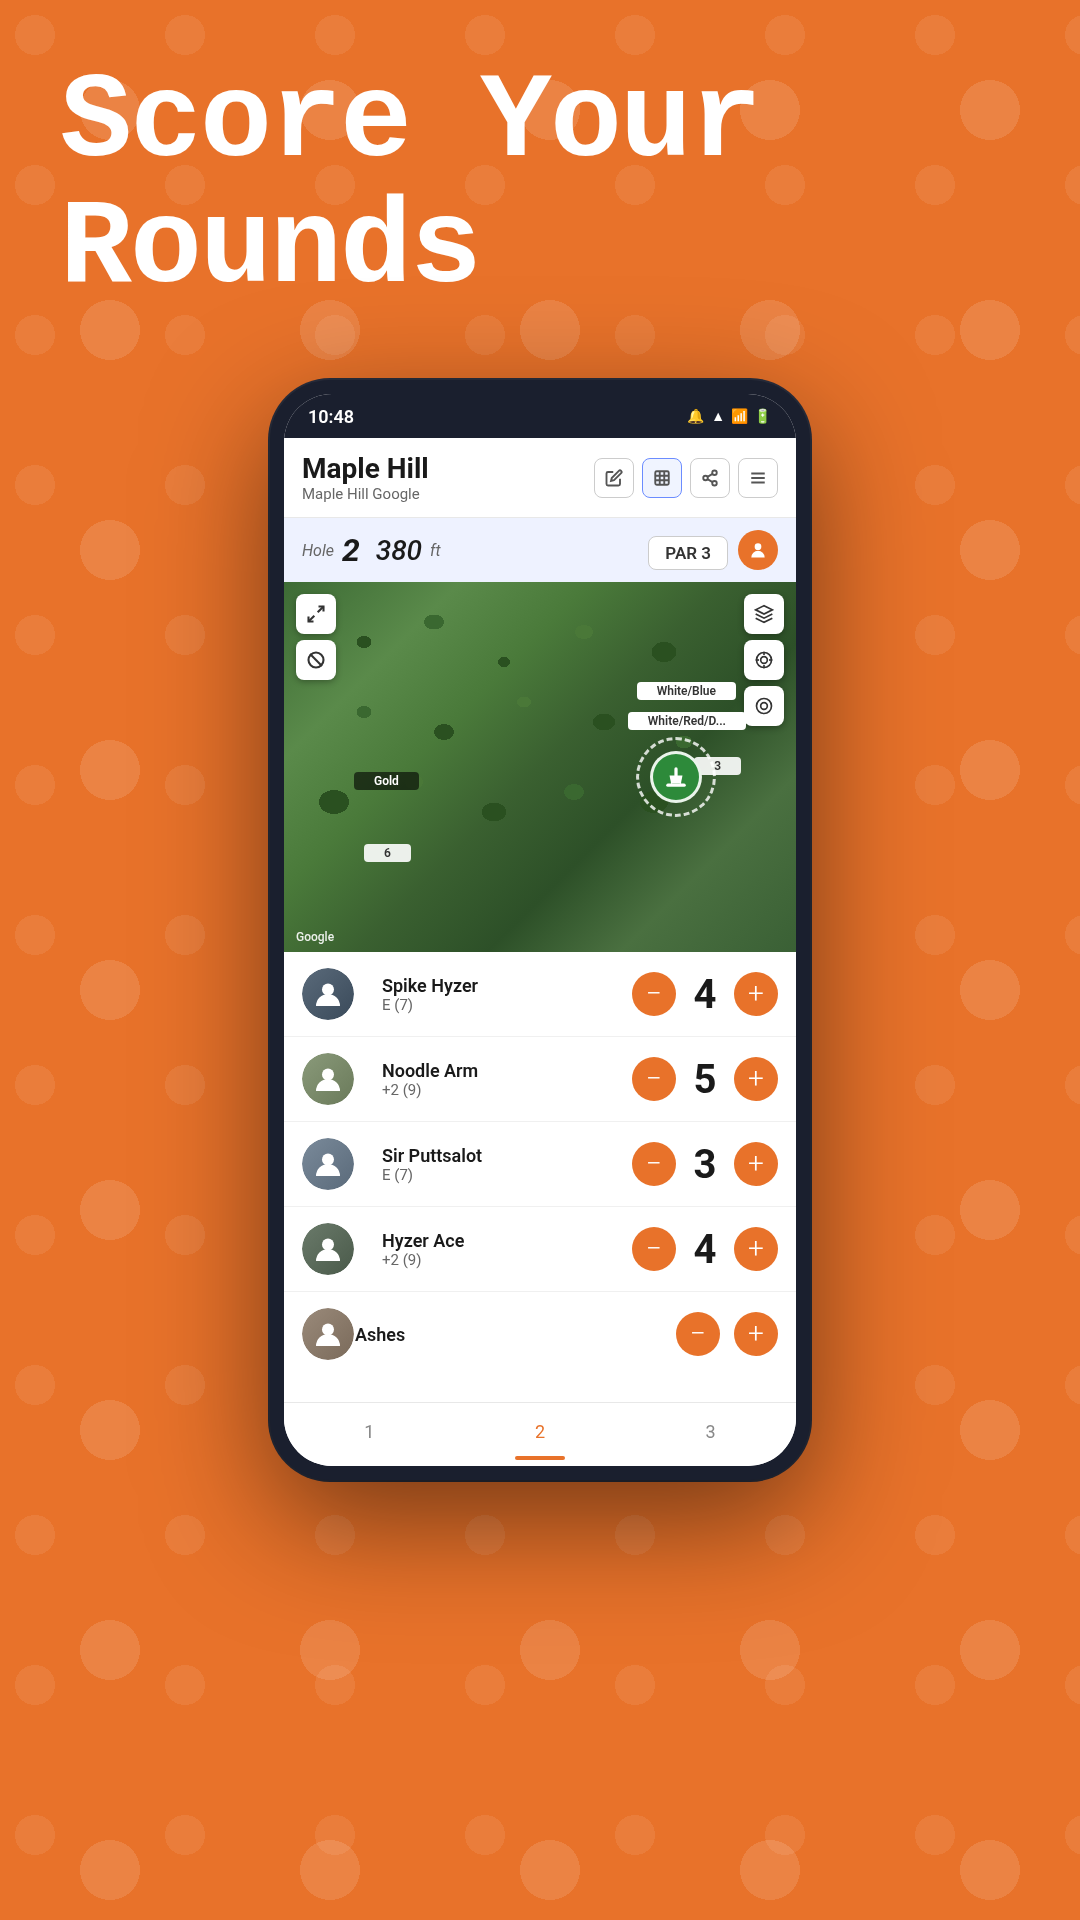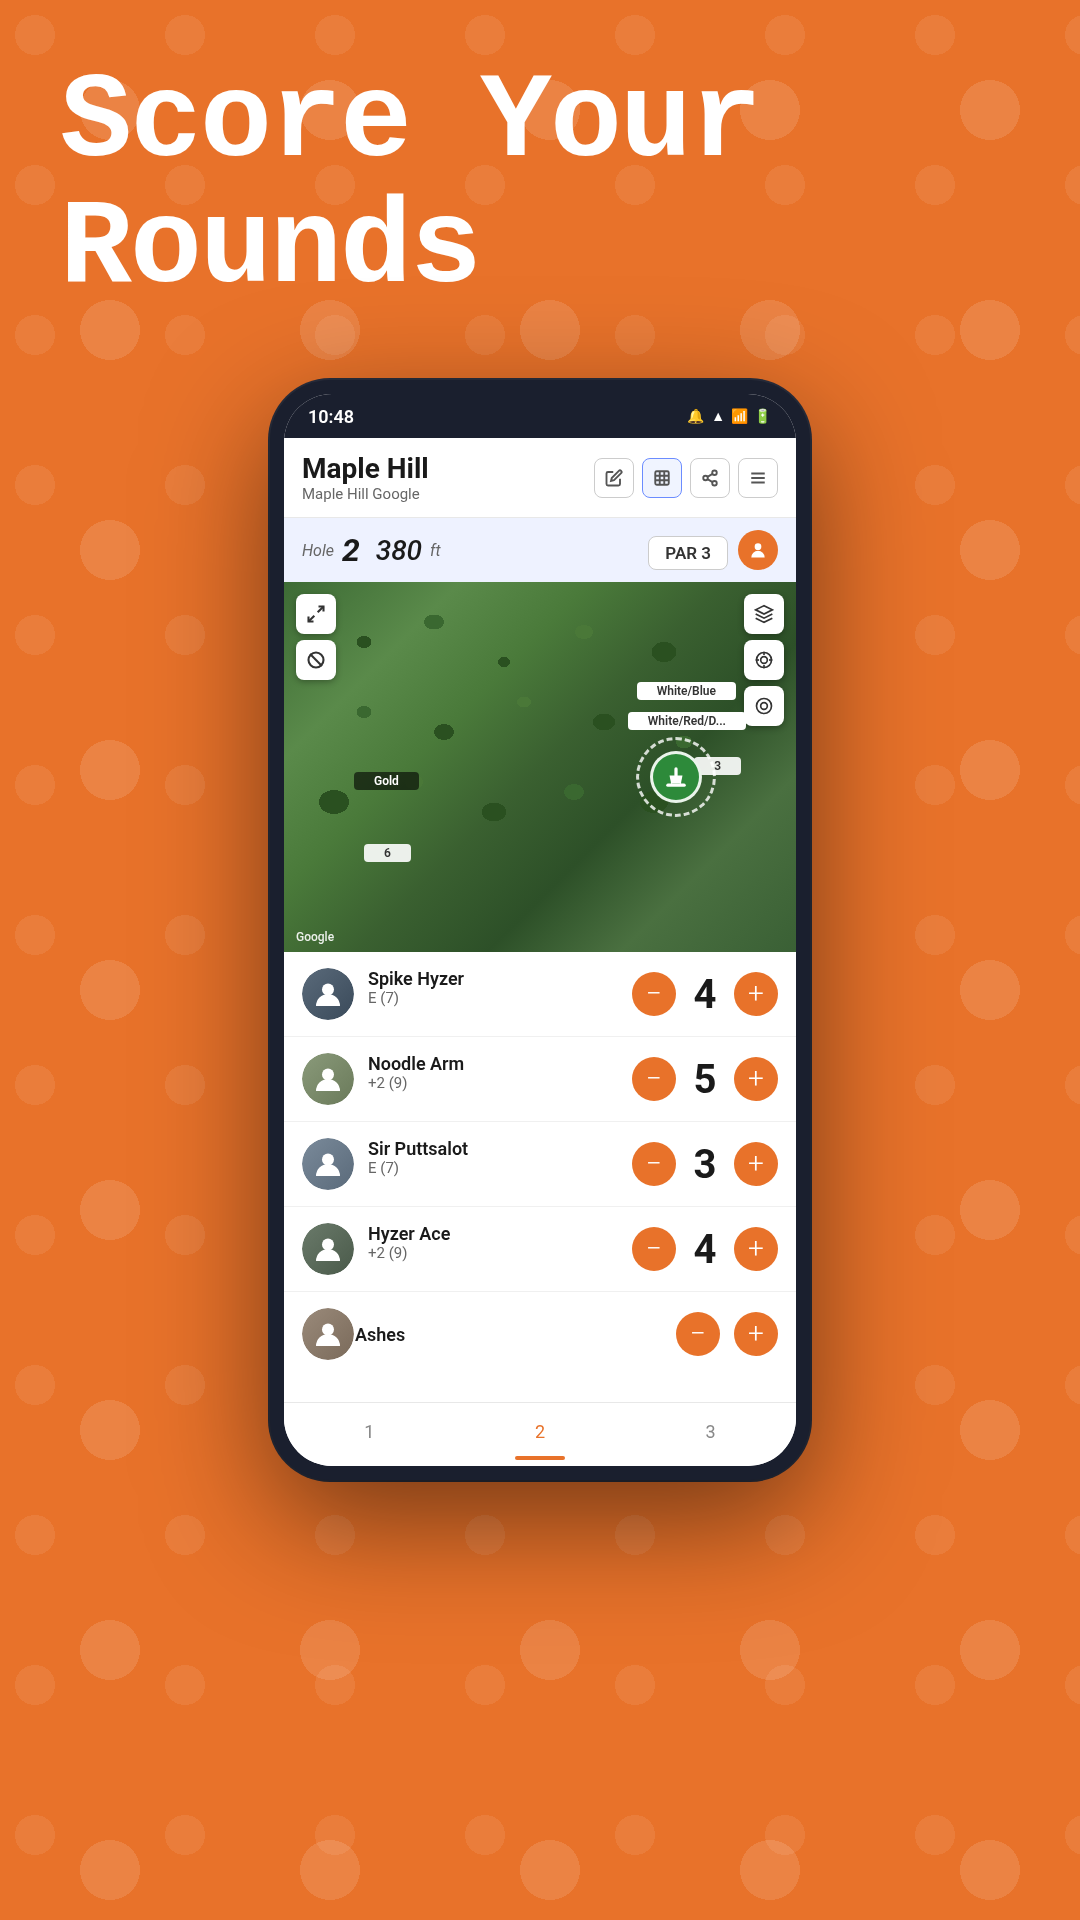--- a/index.html
+++ b/index.html
@@ -387,23 +387,24 @@
 
     
     .score-list {
       flex: 1;
       background: white;
       overflow-y: auto;
     }
 
     .player-row {
       display: flex;
+      align-items: center;
       padding: 16px 18px;
       border-bottom: 1px solid #f0f0f0;
-      gap: 14px;
+      gap: 28px;
     }
 
     .player-avatar {
       width: 52px;
       height: 52px;
       border-radius: 50%;
       overflow: hidden;
       flex-shrink: 0;
     }
 

